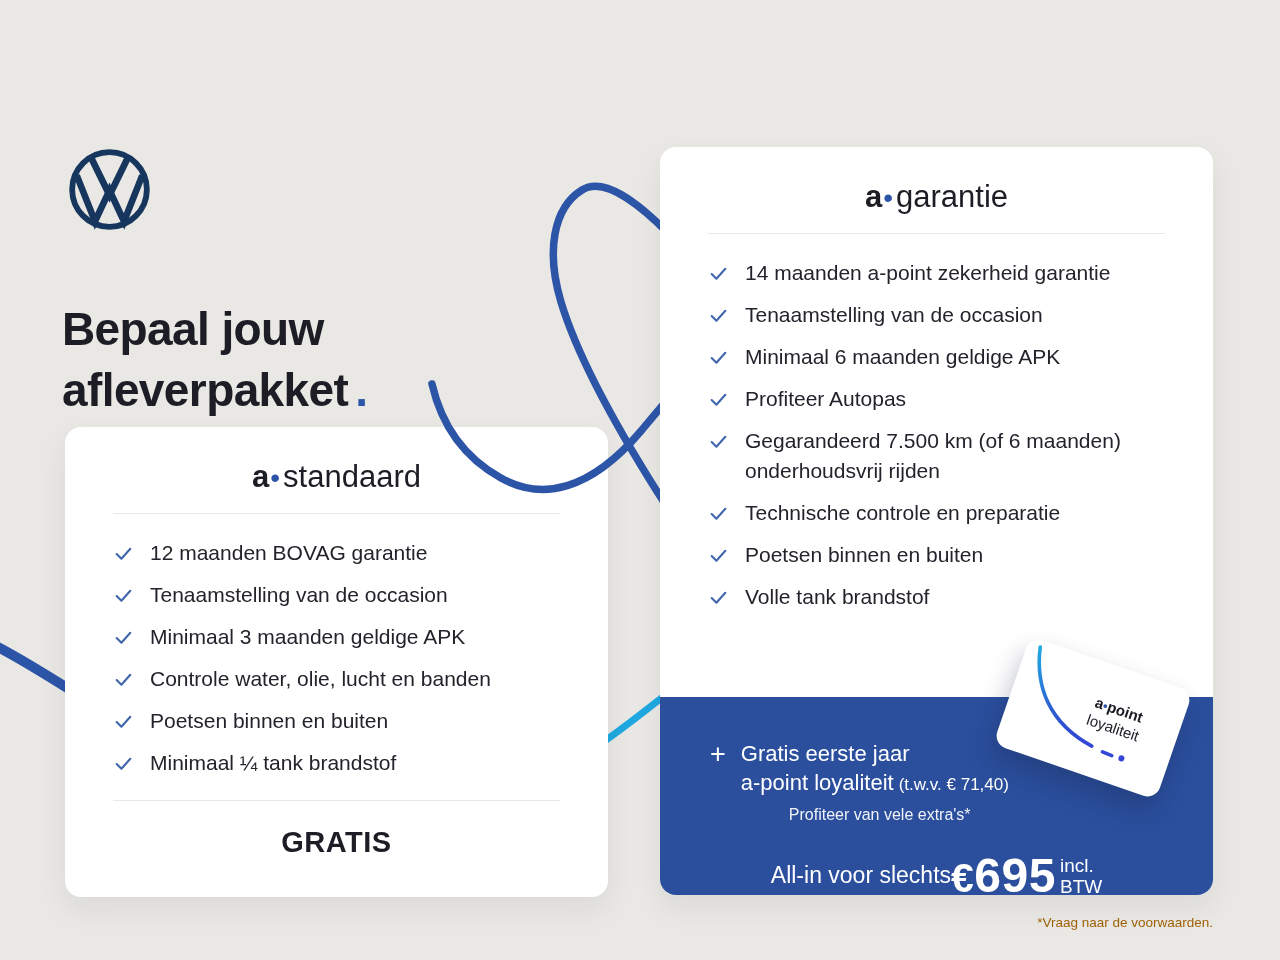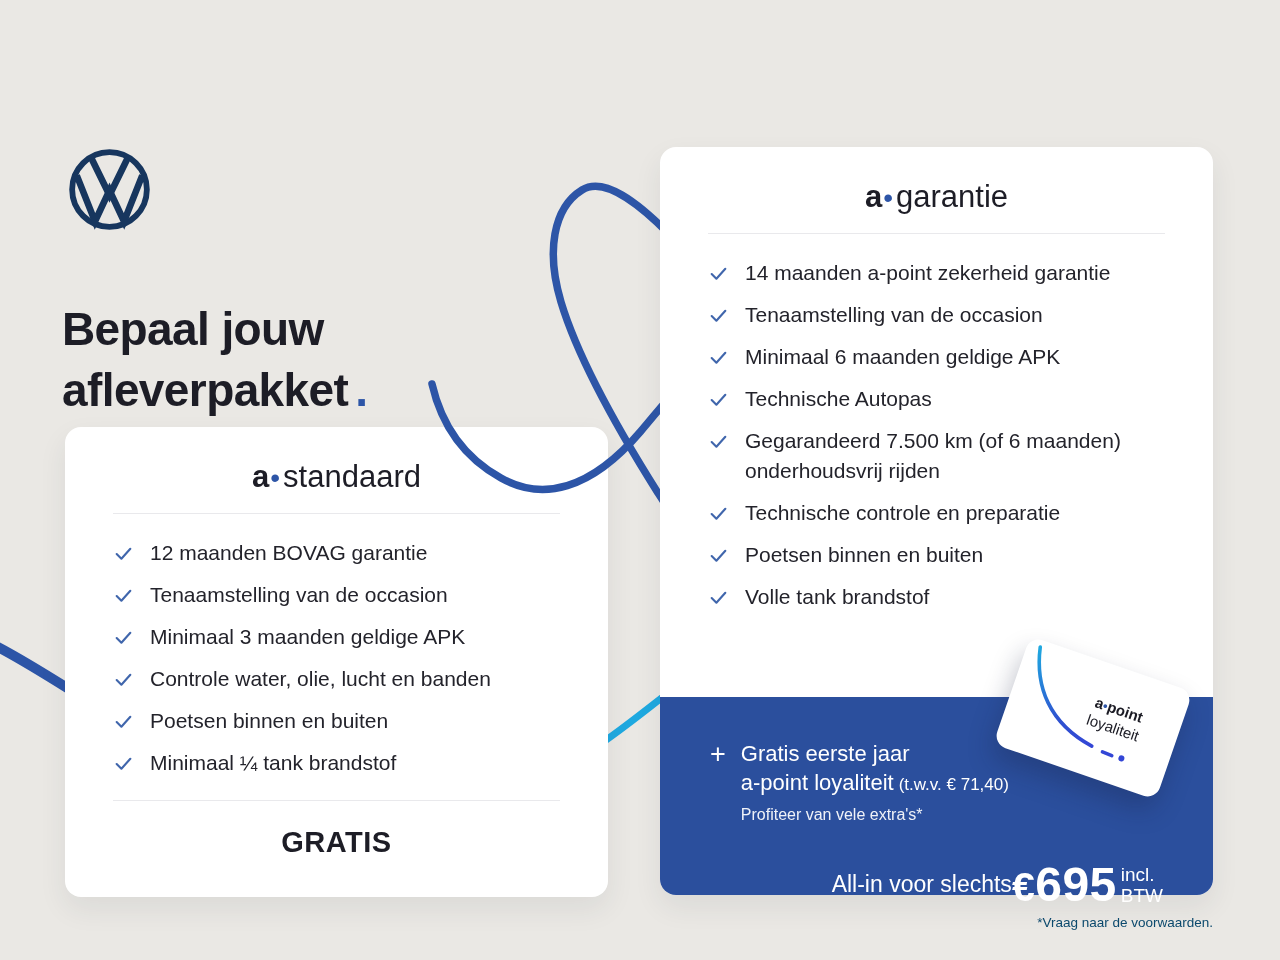--- a/index.html
+++ b/index.html
@@ -50,41 +50,41 @@
             padding:25px 0; color:#1D1D26; }
 
   
   .zk-footer { position:absolute; left:0; right:0; bottom:0; height:198px;
                background:#2B4F9D; border-radius:0 0 16px 16px; color:#fff;
                padding:42px 50px 0; }
   .plus-row { display:flex; gap:15px; }
   .plus-icon { font-size:27px; line-height:30px; font-weight:400; }
   .bonus-line { font-size:22px; line-height:29px; font-weight:500; }
   .bonus-value { font-size:17px; font-weight:400; margin-left:5px; }
-  .bonus-note { font-size:16px; font-weight:400; color:rgba(255,255,255,0.93); margin-top:7px; }
-  .allin-row { display:flex; justify-content:flex-end; align-items:center; margin-top:33px; }
+  .bonus-note { font-size:16px; font-weight:400; color:rgba(255,255,255,0.93); margin-top:7px;margin-left:48px; }
+  .allin-row { display:flex; justify-content:center; align-items:center; margin-top:24px; }
   .allin-label { font-size:23px; font-weight:500; }
   .price-group { display:flex; align-items:center; gap:4px; }
   .price-main { font-size:48px; font-weight:700; letter-spacing:0.5px; white-space:nowrap; }
   .price-main .euro { font-size:41px; }
   .price-suffix { font-size:19px; line-height:21px; font-weight:400; }
 
   
   .loyalty-card { position:absolute; left:347px; top:514px; width:172px; height:114px;
                   background:#FFFFFF; border-radius:13px; transform:rotate(19deg);
                   box-shadow:0 14px 26px rgba(20,30,60,0.28); z-index:5; }
   .loyalty-curve { position:absolute; left:0; top:0; width:172px; height:114px; }
   .loyalty-text { position:absolute; left:58px; top:32px; width:100px; text-align:center;
                   color:#1B1B24; font-size:15px; line-height:18px; }
   .loyalty-l1 { font-weight:700; }
   .loyalty-l1 .dot { color:#2D55A7; font-size:13px; }
   .loyalty-l2 { font-weight:400; }
 
   
-  .disclaimer { right:67px; top:915px; z-index:1; font-size:13.5px; color:#0c4a6e; }
+  .disclaimer { right:67px; top:915px; z-index:1; font-size:13.5px; color:#a16207; }
 </style>
 </head>
 <body>
 
 <svg id="deco-behind" class="abs" viewBox="0 0 1280 960" fill="none">
   <path d="M -8 644 C 20 658 48 676 80 696" stroke="#2D55A7" stroke-width="10"></path>
   <path d="M 596 747 C 620 731 642 713 668 693" stroke="#1FA9E0" stroke-width="7" stroke-linecap="round"></path>
 </svg>
 
 <svg class="abs vw-logo" viewBox="0 0 100 100" fill="none">
@@ -177,21 +177,21 @@
     <li>
       <svg class="check" viewBox="0 0 20 20" fill="none">
           <polyline points="3.5,10.5 8,15 16.5,5.5" stroke="#4066AC" stroke-width="2" stroke-linecap="round" stroke-linejoin="round"></polyline>
         </svg>
       <span>Minimaal 6 maanden geldige APK</span>
       </li>
     <li>
       <svg class="check" viewBox="0 0 20 20" fill="none">
           <polyline points="3.5,10.5 8,15 16.5,5.5" stroke="#4066AC" stroke-width="2" stroke-linecap="round" stroke-linejoin="round"></polyline>
         </svg>
-      <span>Technische Autopas</span>
+      <span>Profiteer Autopas</span>
       </li>
     <li>
       <svg class="check" viewBox="0 0 20 20" fill="none">
           <polyline points="3.5,10.5 8,15 16.5,5.5" stroke="#4066AC" stroke-width="2" stroke-linecap="round" stroke-linejoin="round"></polyline>
         </svg>
       <span>Gegarandeerd 7.500 km (of 6 maanden) onderhoudsvrij rijden</span>
       </li>
     <li>
       <svg class="check" viewBox="0 0 20 20" fill="none">
           <polyline points="3.5,10.5 8,15 16.5,5.5" stroke="#4066AC" stroke-width="2" stroke-linecap="round" stroke-linejoin="round"></polyline>

